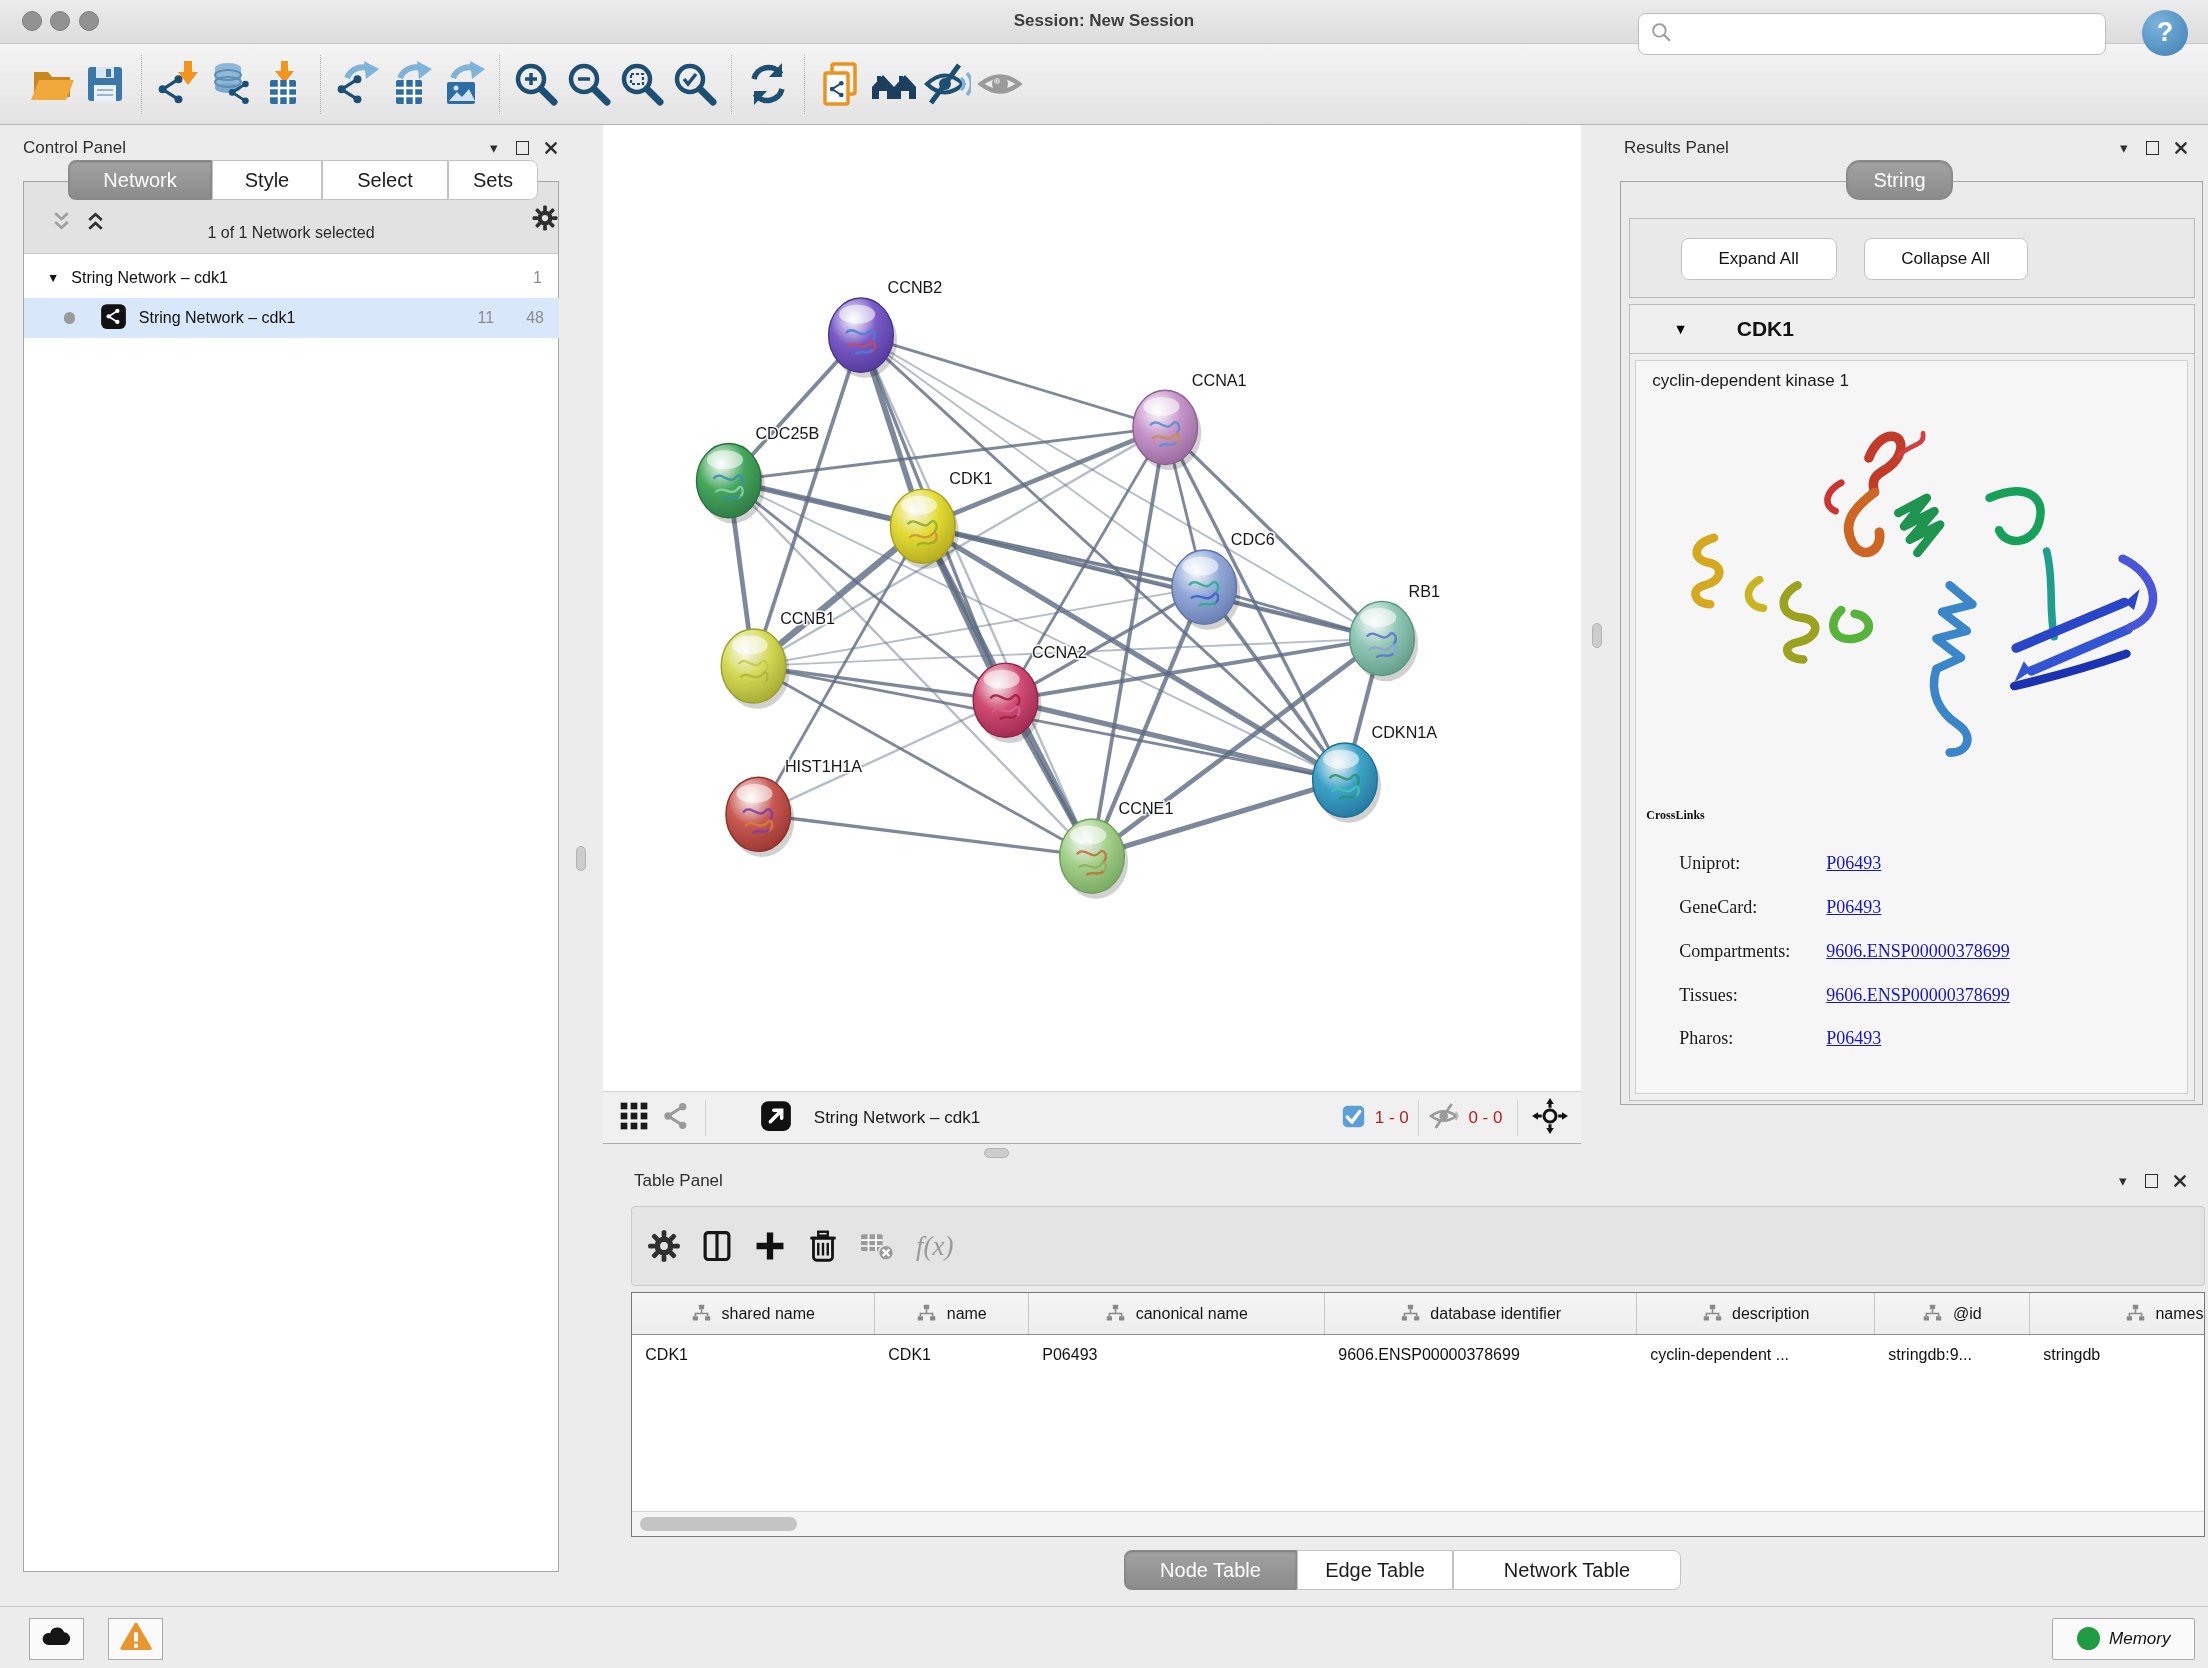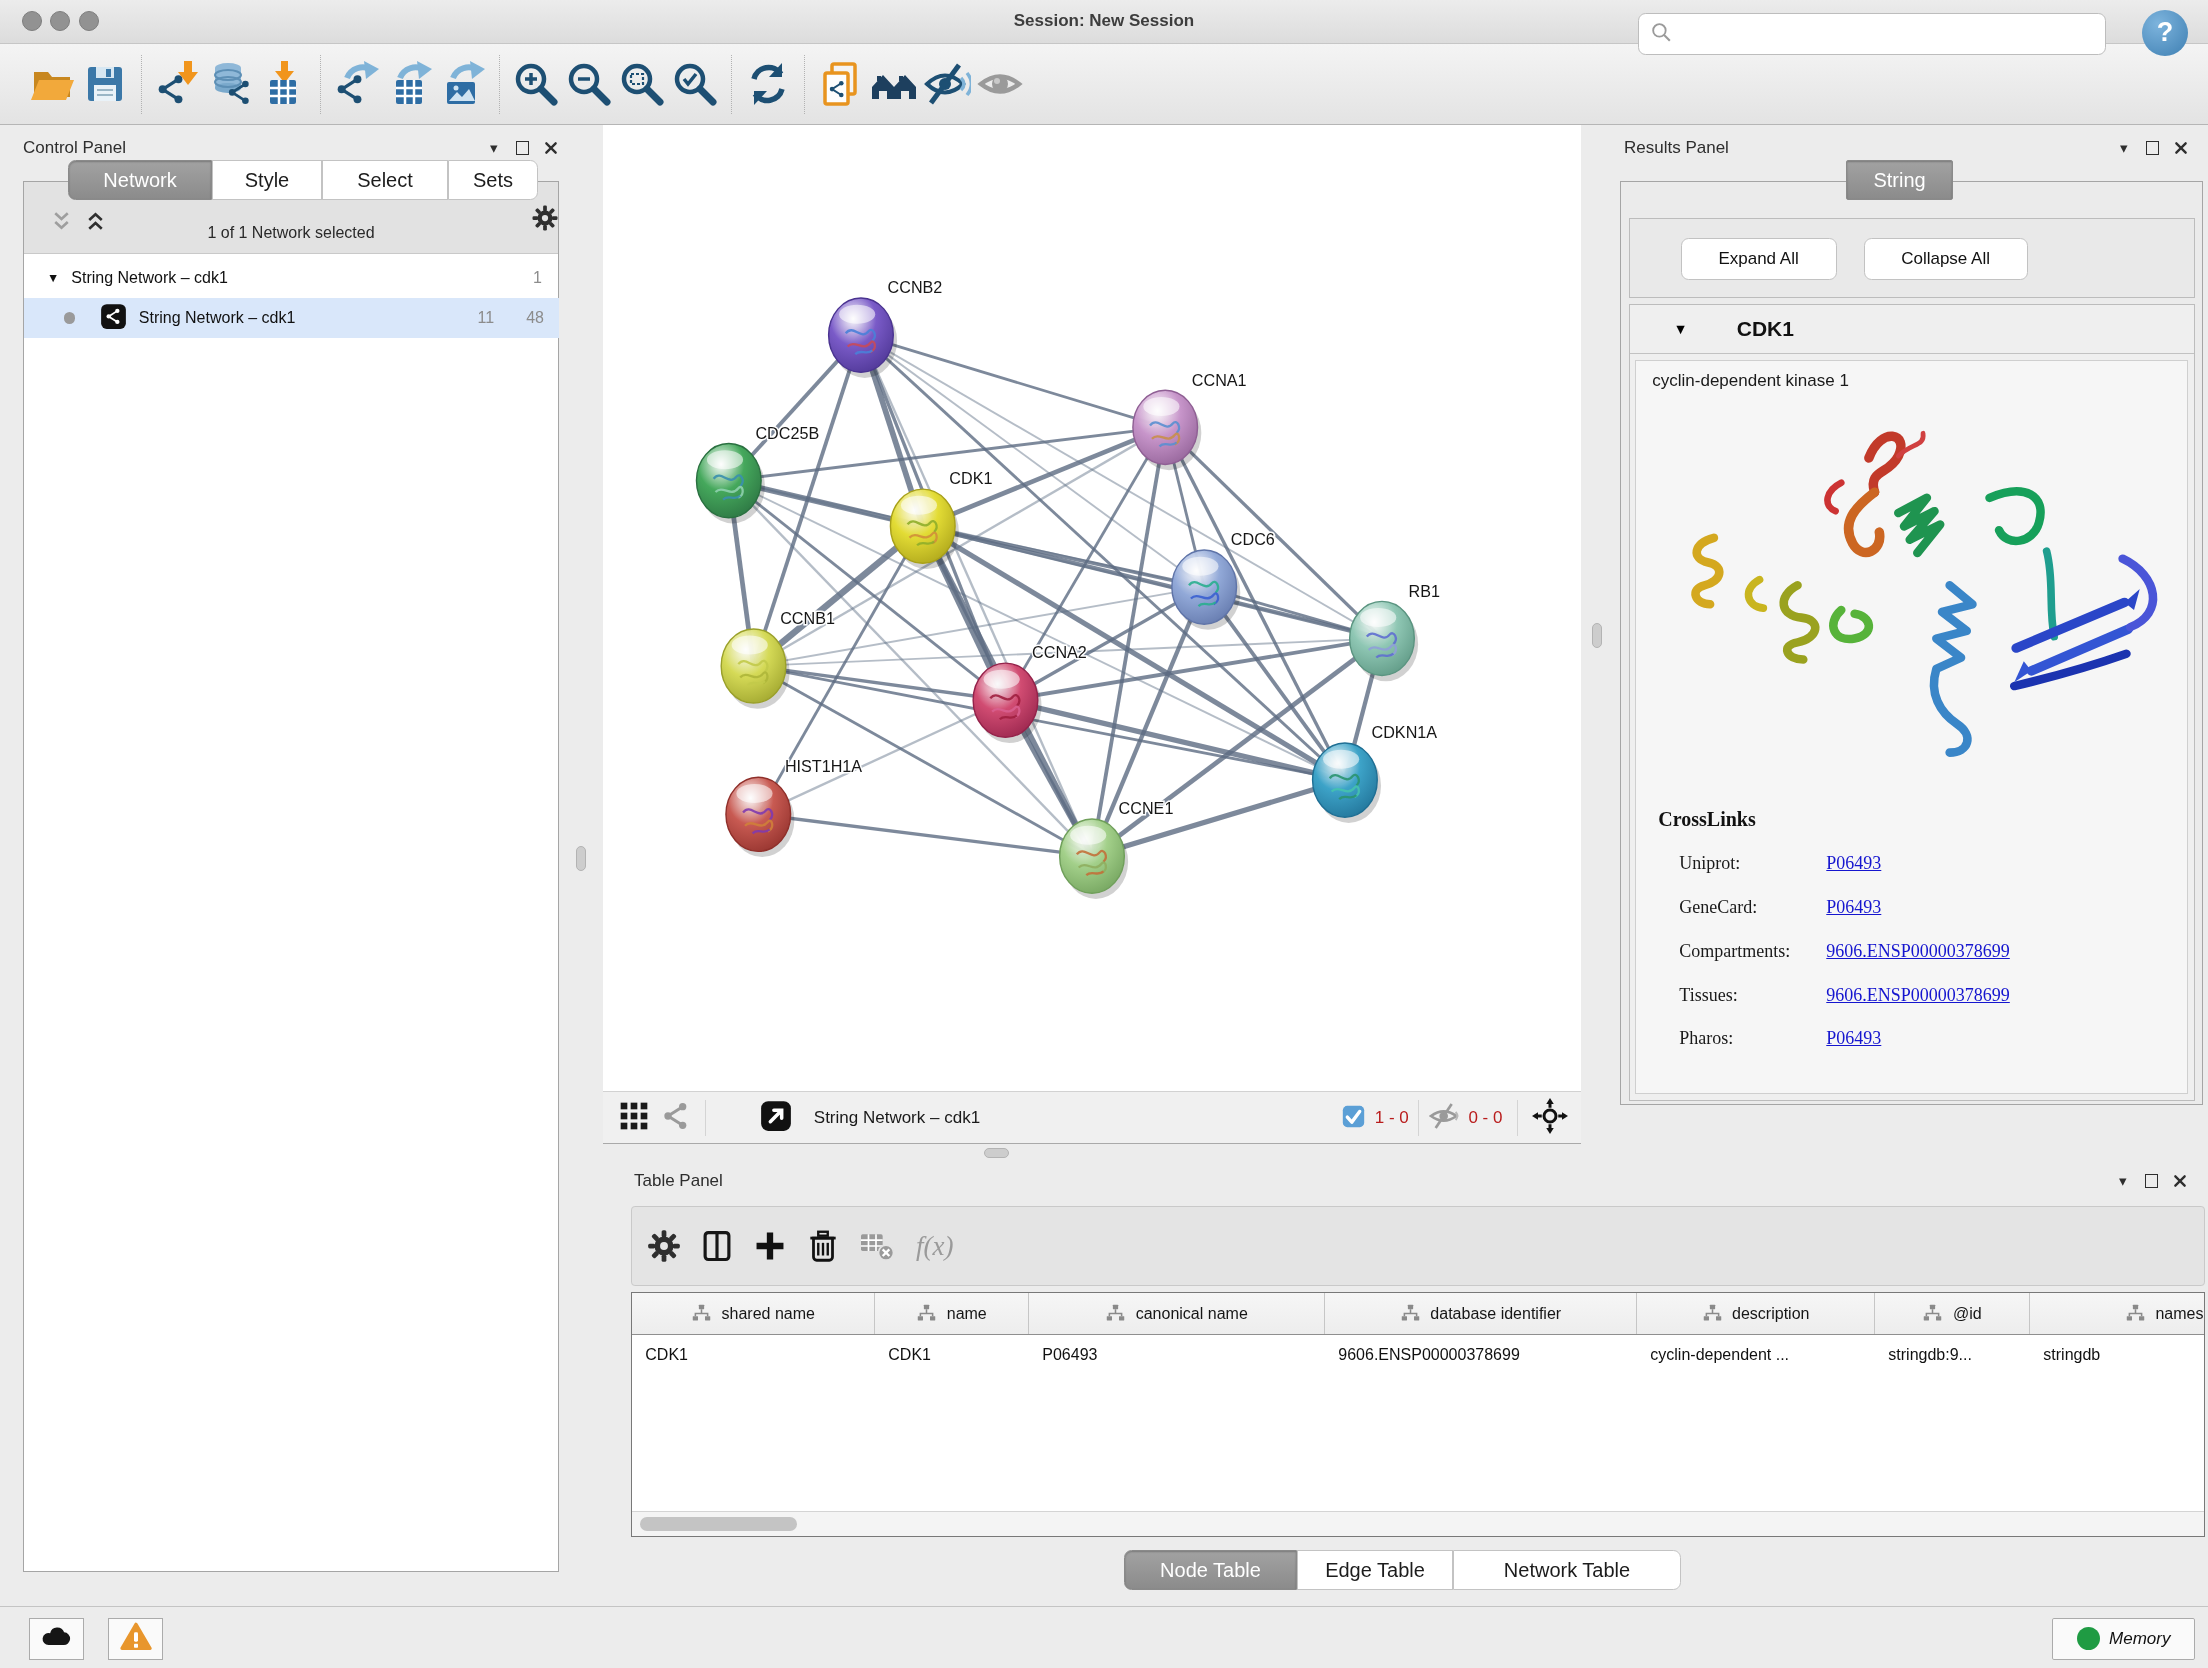--- a/index.html
+++ b/index.html
@@ -627,21 +627,21 @@
   <span class="hdr-ic">▾</span>
   <span class="hdr-ic">
       <span style="width:13.3px;height:13.3px;border:1.9px solid #2e2e2e;display:inline-block"></span>
     </span>
   <span class="hdr-ic" id="rp-close">
       <svg width="16" height="16" viewBox="0 0 48 48">
         <path d="M10 10l28 28M38 10l-28 28" stroke="#2e2e2e" stroke-width="7" stroke-linecap="round"></path>
       </svg>
     </span>
 </div>
-<div id="rp-tab" class="abs pill sel" style="border-radius:2px">String</div>
+<div id="rp-tab" class="abs pill sel" style="border-radius:13px">String</div>
 <div id="rp-box" class="abs">
   <div id="rp-btnbox" class="abs">
     <div class="rp-btn" style="left:51px;width:156px">Expand All</div>
     <div class="rp-btn" style="left:234px;width:164px">Collapse All</div>
   </div>
   <div id="rp-entry" class="abs">
     <div id="rp-entry-hdr" class="abs">
       <span style="margin-left:44px;font-size:14.3px">▼</span>
       <span style="margin-left:49px;font-size:21px;font-weight:bold;color:#111">CDK1</span>
     </div>
@@ -660,21 +660,21 @@
           <path d="M352,104 C390,88 412,102 404,130 C398,152 370,156 362,138" stroke="#17a05a" stroke-width="9" fill="none" stroke-linecap="round" stroke-linejoin="round"></path>
           <path d="M412,160 C420,190 414,220 420,250" stroke="#1f9e8f" stroke-width="8" fill="none" stroke-linecap="round" stroke-linejoin="round"></path>
           <path d="M310,196 L334,216 L302,224 L328,244 L296,252 L322,272 L296,284 C288,310 300,330 318,342 C336,354 330,372 310,372" stroke="#3a86c8" stroke-width="9" fill="none" stroke-linecap="round" stroke-linejoin="round"></path>
           <path d="M380,262 L494,214" stroke="#2a46c8" stroke-width="10" fill="none" stroke-linecap="round" stroke-linejoin="round"></path>
           <path d="M498,242 L396,286" stroke="#3355d4" stroke-width="10" fill="none" stroke-linecap="round" stroke-linejoin="round"></path>
           <path d="M378,302 C420,292 462,280 496,268" stroke="#1b33b0" stroke-width="9" fill="none" stroke-linecap="round" stroke-linejoin="round"></path>
           <path d="M492,168 C530,186 536,226 500,240" stroke="#4a55d8" stroke-width="9" fill="none" stroke-linecap="round" stroke-linejoin="round"></path>
           <path d="M494,214 L510,200 L504,222z" fill="#2a46c8"></path>
           <path d="M396,286 L378,298 L388,276z" fill="#3355d4"></path>
         </svg>
-      <div class="abs serif" style="left:22px;top:447px;font-size:20px;font-weight:bold;color:#111">CrossLinks</div>
+      <div class="abs serif" style="left:10px;top:447px;font-size:12px;font-weight:bold;color:#111">CrossLinks</div>
       <div id="xl-rows">
           <div class="xl-row serif" style="top: 480px;">
             <span class="xl-label">Uniprot:</span>
             <span class="xl-link" style="color: rgb(21, 21, 207);">P06493</span>
           </div>
           <div class="xl-row serif" style="top: 524px;">
             <span class="xl-label">GeneCard:</span>
             <span class="xl-link" style="color: rgb(21, 21, 207);">P06493</span>
           </div>
           <div class="xl-row serif" style="top: 568px;">

